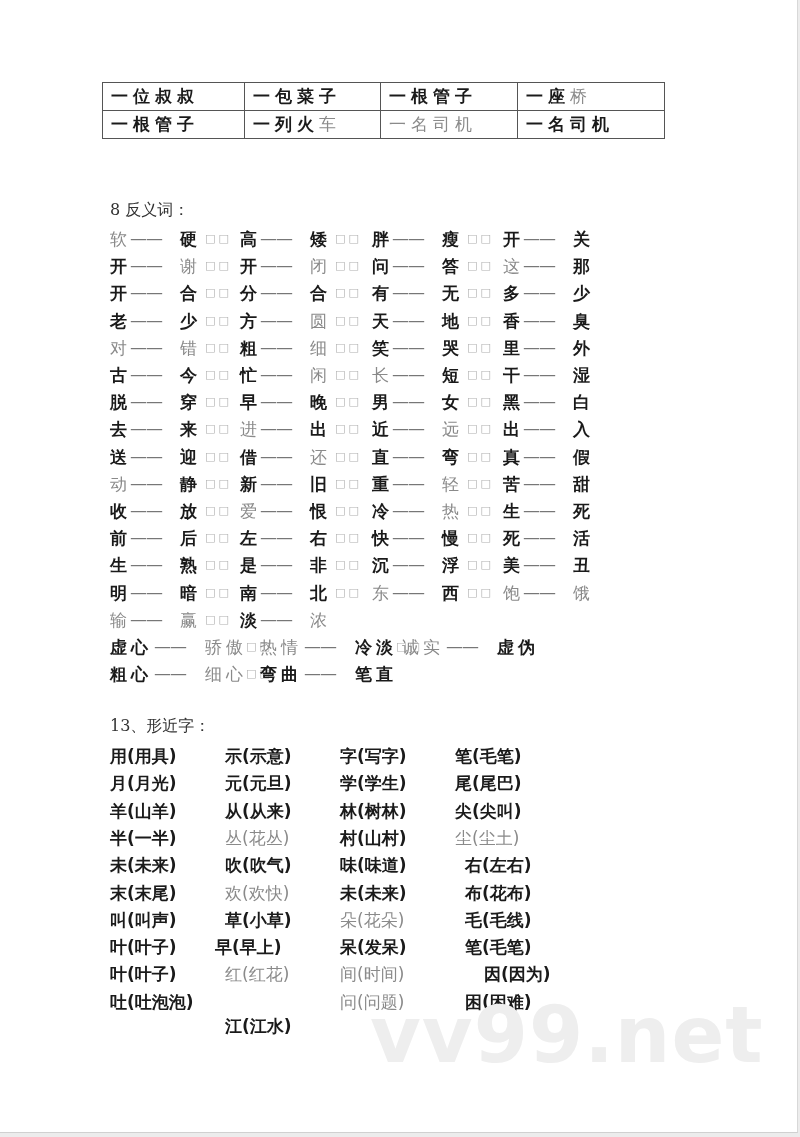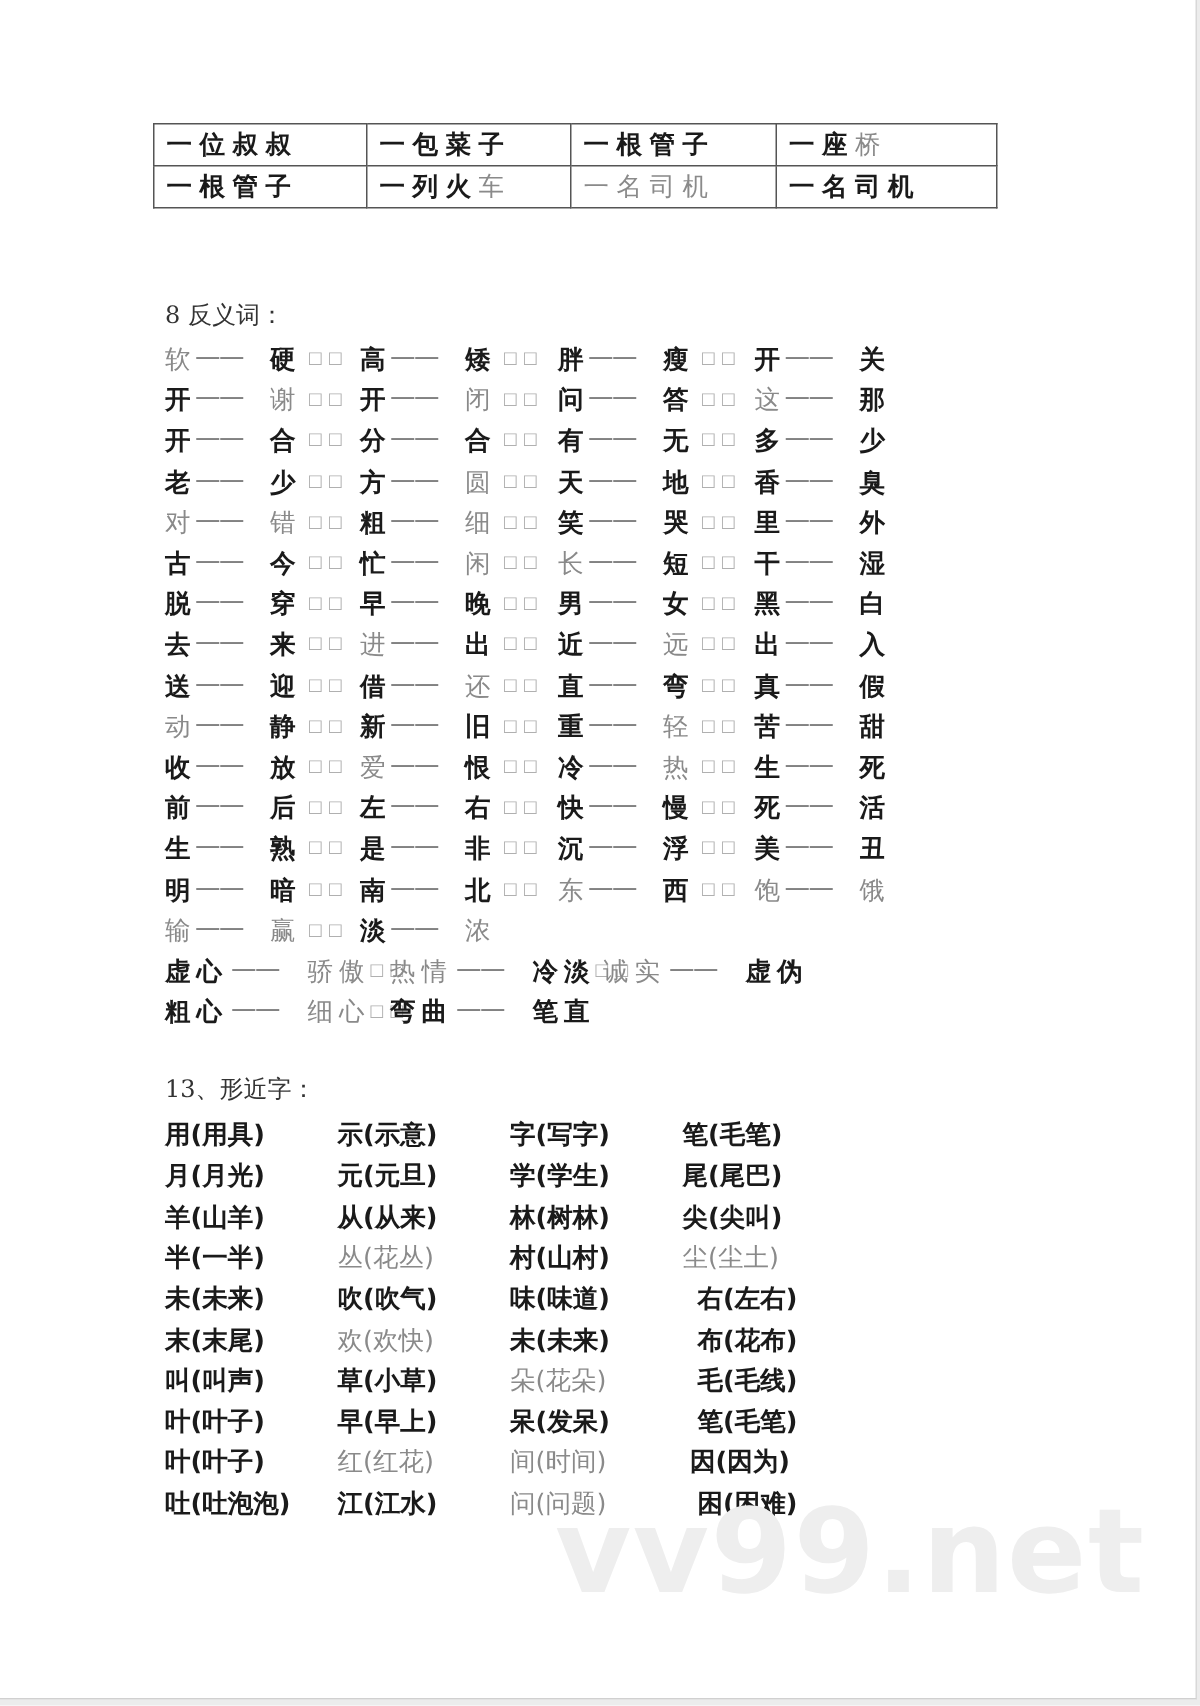--- a/index.html
+++ b/index.html
@@ -393,32 +393,32 @@
         <span class="" style="left: 355px;">布(花布)</span>
       </div>
       <div class="sim-row" style="top: 908.8px;">
         <span class="" style="left: 0px;">叫(叫声)</span>
         <span class="" style="left: 115px;">草(小草)</span>
         <span class="light" style="left: 230px;">朵(花朵)</span>
         <span class="" style="left: 355px;">毛(毛线)</span>
       </div>
       <div class="sim-row" style="top: 936.1px;">
         <span class="" style="left: 0px;">叶(叶子)</span>
-        <span class="" style="left: 115px;">早(早上)</span>
+        <span class="" style="left: 105px;">早(早上)</span>
         <span class="" style="left: 230px;">呆(发呆)</span>
         <span class="" style="left: 355px;">笔(毛笔)</span>
       </div>
       <div class="sim-row" style="top: 963.4px;">
         <span class="" style="left: 0px;">叶(叶子)</span>
         <span class="light" style="left: 115px;">红(红花)</span>
         <span class="light" style="left: 230px;">间(时间)</span>
-        <span class="" style="left: 350px;">因(因为)</span>
+        <span class="" style="left: 374px;">因(因为)</span>
       </div>
       <div class="sim-row" style="top: 990.7px;">
         <span class="" style="left: 0px;">吐(吐泡泡)</span>
-        <span class="" style="left: 115px;">江(江水)</span>
+        <span class="" style="left: 115px; margin-top: 24px;">江(江水)</span>
         <span class="light" style="left: 230px;">问(问题)</span>
         <span class="" style="left: 355px;">困(困难)</span>
       </div>
     </div>
 
   <div class="watermark">vv99.net</div>
 </div>
 
 </body></html>

